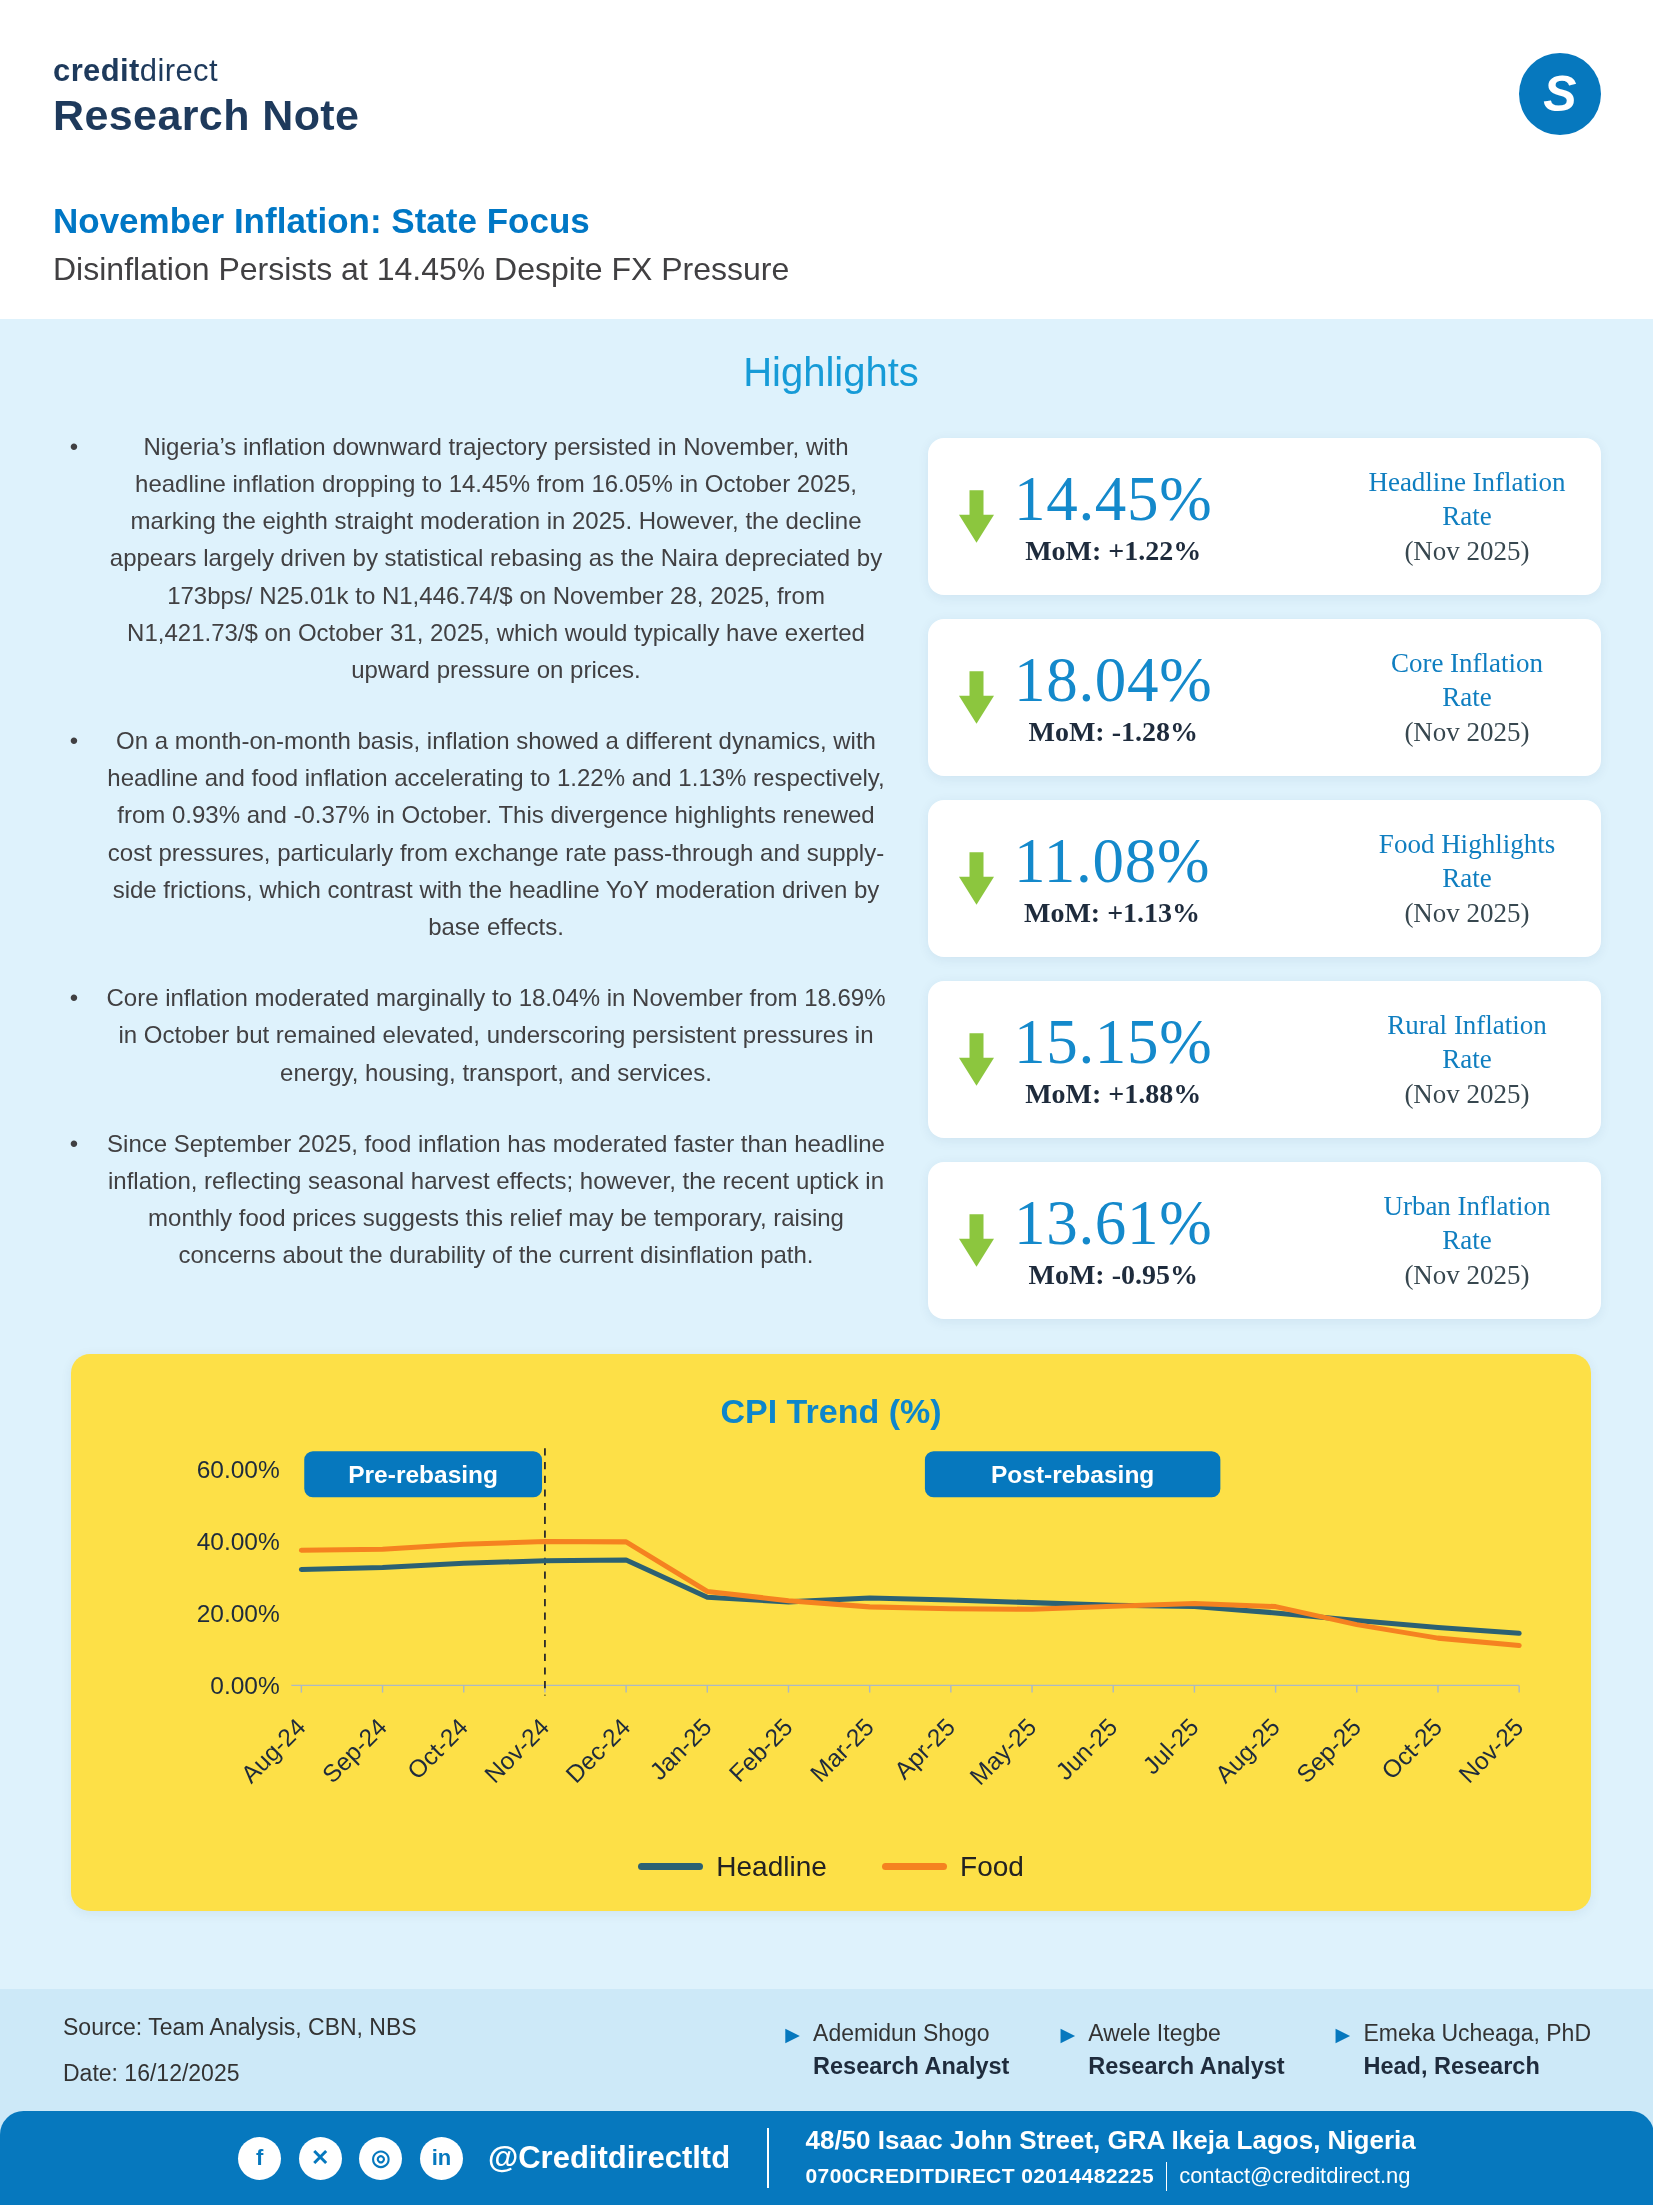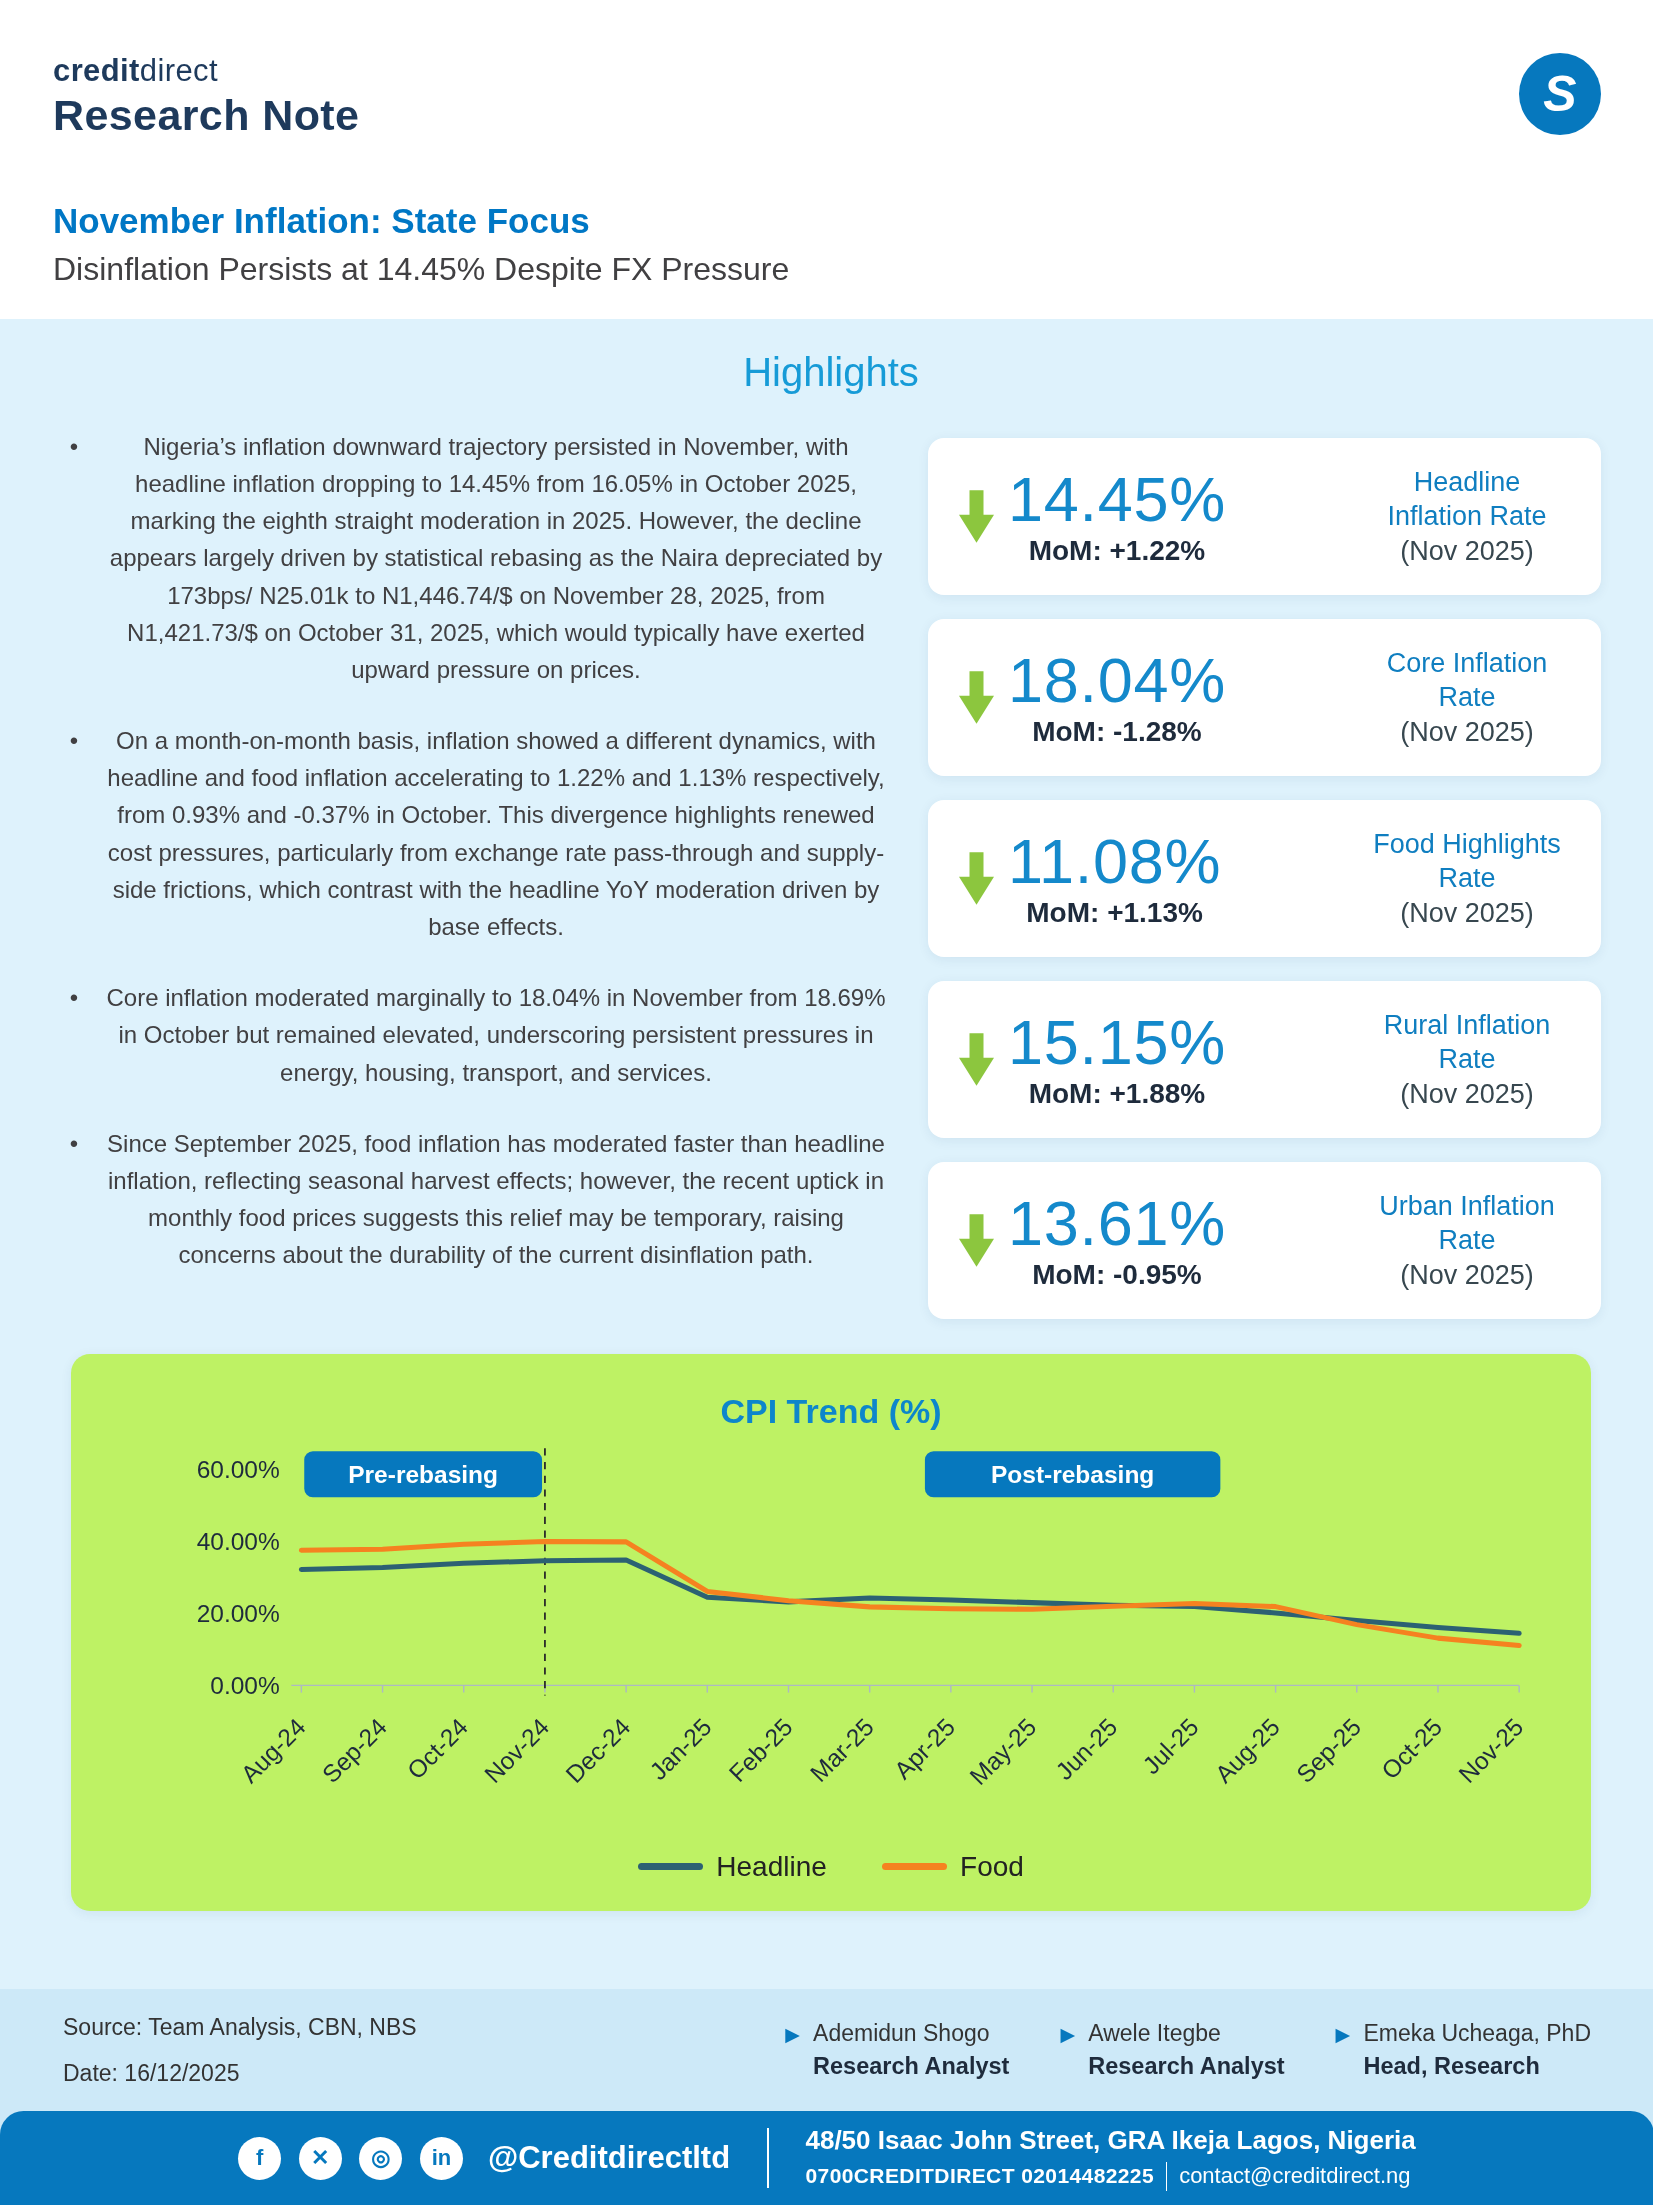--- a/index.html
+++ b/index.html
@@ -32,32 +32,32 @@
   
   .highlights { background:#DEF2FC; flex:1; padding:31px 0 29px 8px;text-align:center; }
   .highlights-title { font-size:40px; font-weight:500; color:#169BD7; padding:0 53px; }
   .columns { display:flex; padding:33px 53px 0 53px; gap:40px; }
   .bullets { width:827px; }
   .bullet { font-size:24px; line-height:1.55; color:#414042; padding-left:43px; position:relative; margin-bottom:34px; }
   .bullet::before { content:"•"; position:absolute; left:8.8px; top:0; font-size:24px; color:#414042; }
   .cards { flex:1; display:flex; flex-direction:column; gap:24px; margin-top:10.3px; }
   .card {
     background:#ffffff; border-radius:16px; height:157px;
-    display:flex; align-items:center; gap:14px;
-    padding:20.6px 31px; box-shadow:0 2.9px 11.8px rgba(0,60,100,.07);
+    display:flex; align-items:center; gap:20px;
+    padding:20.6px 31px; box-shadow:0 2.9px 11.8px rgba(0,60,100,.07);font-family:Liberation Serif, serif;
   }
   .arrow-icon { flex:0 0 auto; display:flex; }
   .card-main { display:flex; flex-direction:column; }
   .card-value { font-size:63px; font-weight:500; color:#1489CB; letter-spacing:0.7px; line-height:1.05; }
   .card-mom { font-size:28px; font-weight:700; color:#1E2B3C; margin-top:2.9px; }
   .card-side { margin-left:auto; width:206px; }
   .card-label { font-size:27px; color:#0F7EC0; line-height:1.28; }
   .card-period { font-size:27px; color:#37474F; line-height:1.3; }
   
-  .chart-card { background:#bef264; border-radius:19px; margin:35px 63px 0 63px; padding:38px 43px 28px 43px; box-shadow:0 2.9px 11.8px rgba(0,60,100,.07); }
+  .chart-card { background:#fde047; border-radius:19px; margin:35px 63px 0 63px; padding:38px 43px 28px 43px; box-shadow:0 2.9px 11.8px rgba(0,60,100,.07); }
   .chart-title { font-size:34px; font-weight:700; color:#0D86CB; margin-bottom:13.2px; }
   .chart-svg { width:100%; height:auto; display:block; }
   .legend { display:flex; justify-content:center; align-items:center; gap:55px; margin-top:2.9px; }
   .legend-item { display:flex; align-items:center; gap:13.2px; font-size:28px; color:#222; }
   .sw { width:65px; height:6.6px; border-radius:3.7px; }
   .sw-0 { background:#2C6173; }
   .sw-1 { background:#F58220; }
   
   .footer { background:#CDE9F8; height:122px; display:flex; align-items:center; justify-content:space-between; padding:0 63px; }
   .source-block { font-size:23px; color:#333; display:flex; flex-direction:column; gap:19px; }

